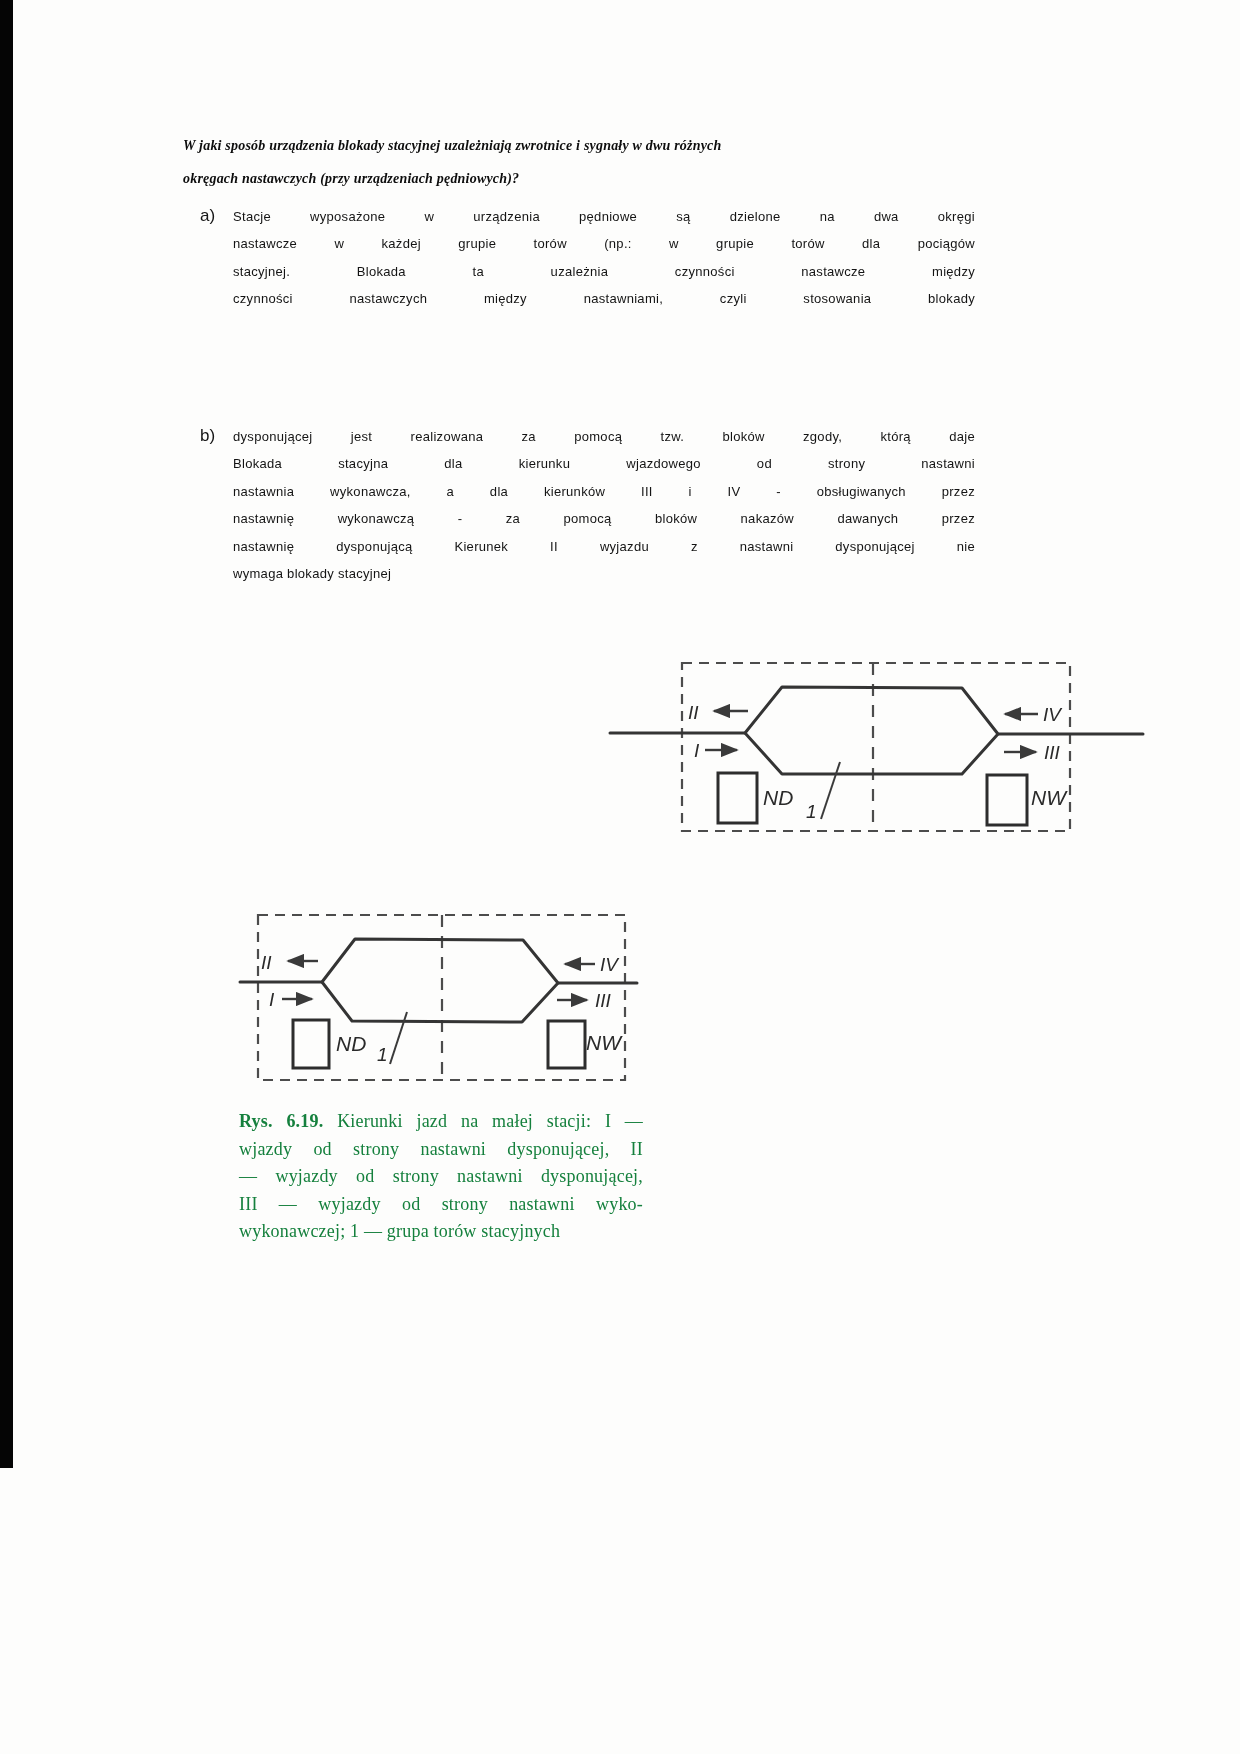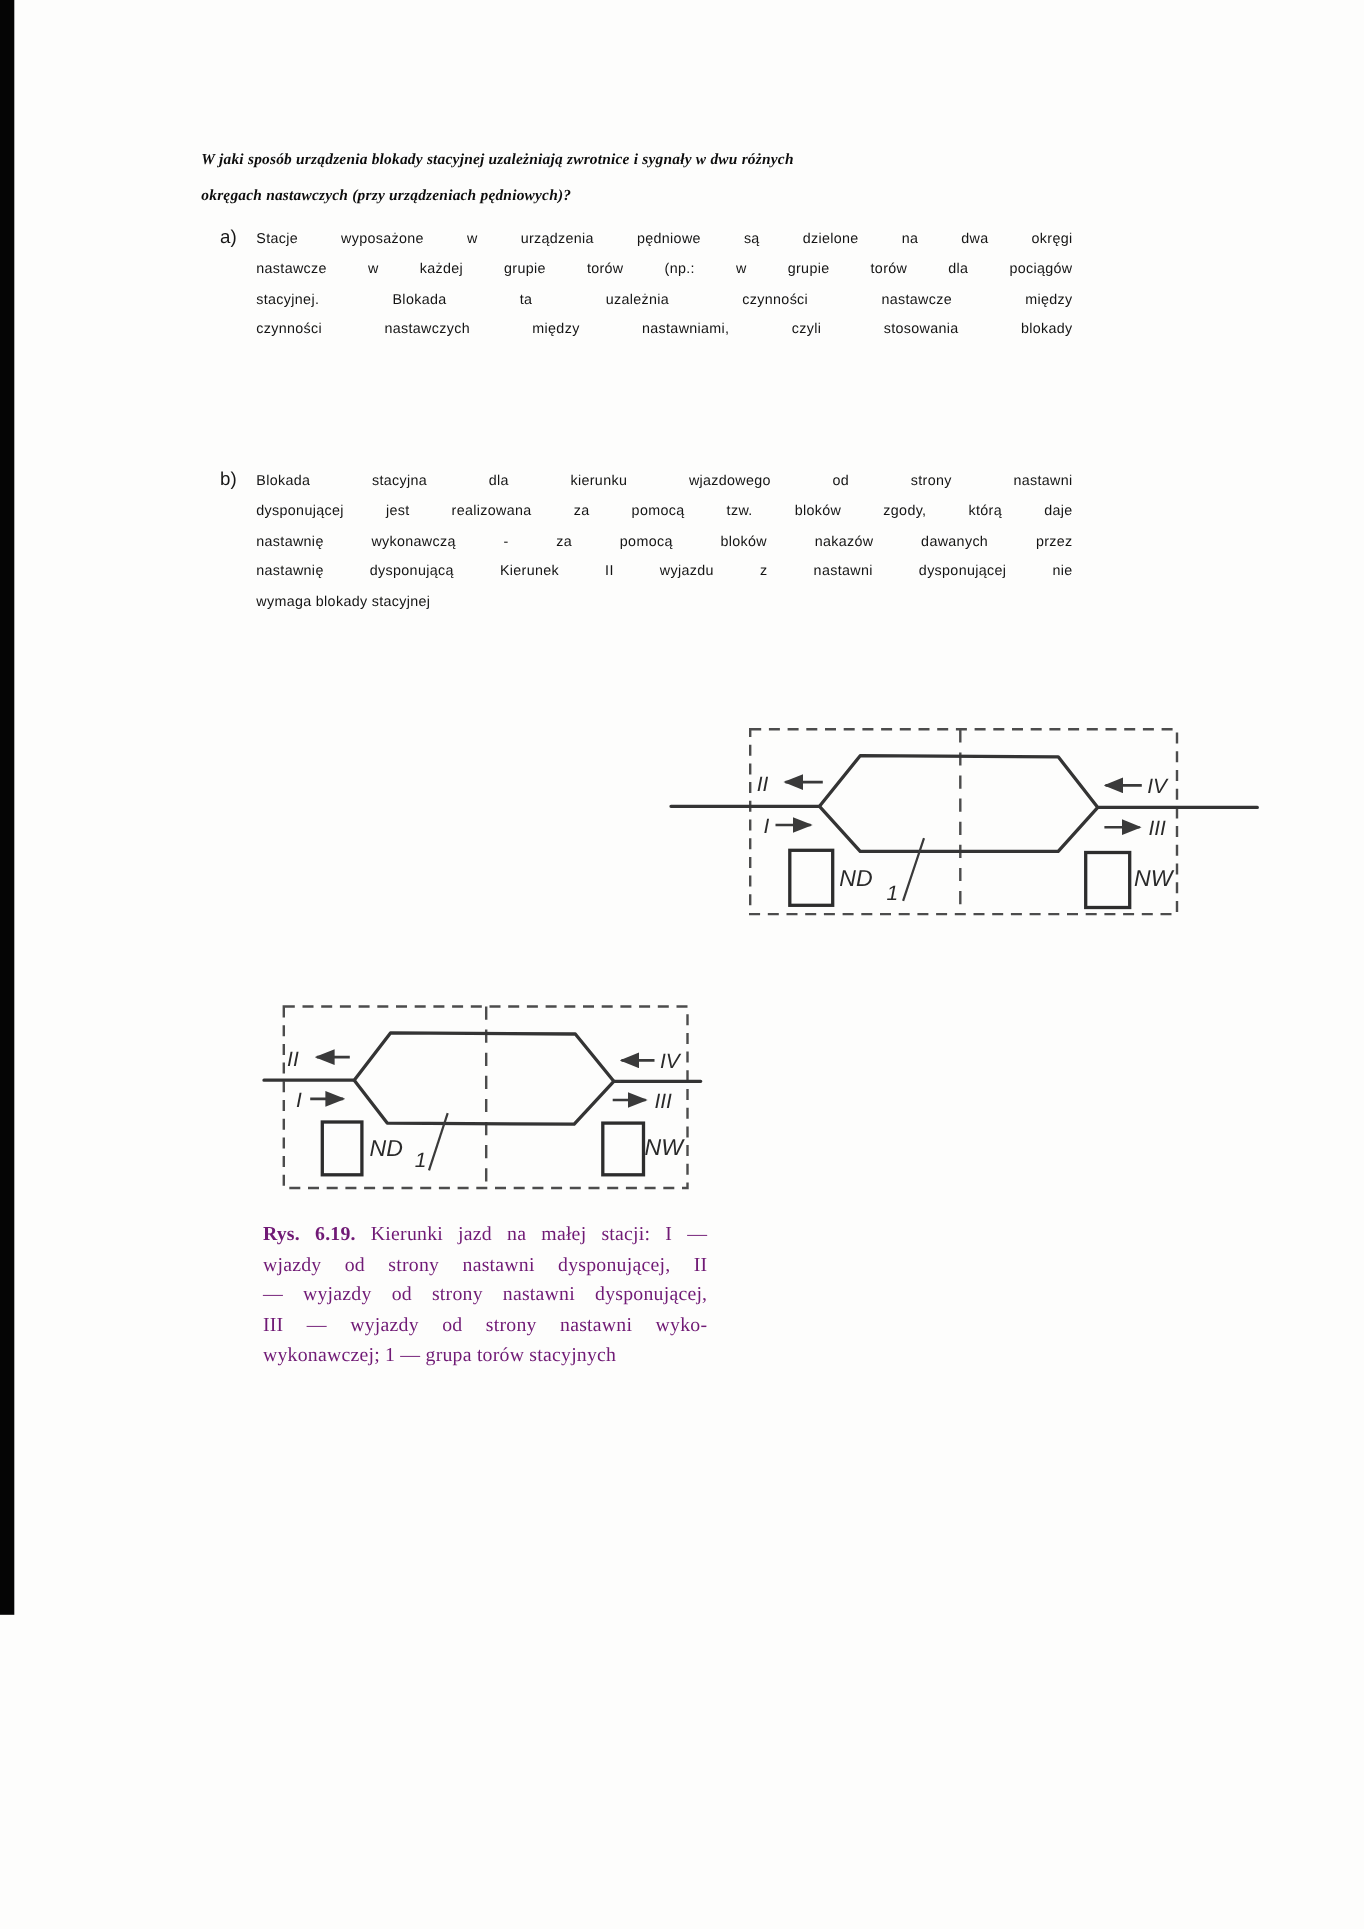--- a/index.html
+++ b/index.html
@@ -32,21 +32,21 @@
   .item-body{margin-left:33px;width:742px;}
   .just-line{
     font-size:13px;line-height:27.4px;
     text-align:justify;text-align-last:justify;
     color:#141414;letter-spacing:0.3px;
   }
   .just-line.last{text-align-last:left;}
   .caption{
     position:absolute;left:239px;top:1108px;width:404px;
     font-family:"Liberation Serif",serif;
-    font-size:18px;line-height:27.5px;color:#701a75;
+    font-size:18px;line-height:27.5px;color:#15803d;
   }
   .cap-line{
     text-align:justify;text-align-last:justify;
     letter-spacing:0.2px;
   }
   .cap-line.last{text-align-last:left;}
   .cap-bold{font-weight:bold;}
   .diagram-svg{position:absolute;}
   .track{stroke:#343434;stroke-width:3;fill:none;stroke-linejoin:round;stroke-linecap:round;}
   .dash-box{stroke:#4c4c4c;stroke-width:2.2;fill:none;stroke-dasharray:10 7;}
@@ -78,22 +78,23 @@
         <div class="just-line">Stacje wyposażone w urządzenia pędniowe są dzielone na dwa okręgi</div>
         <div class="just-line">nastawcze w każdej grupie torów (np.: w grupie torów dla pociągów</div>
         <div class="just-line">stacyjnej. Blokada ta uzależnia czynności nastawcze między</div>
         <div class="just-line">czynności nastawczych między nastawniami, czyli stosowania blokady</div>
       </div>
   </div>
 
   <div class="item item-b">
     <span class="item-label">b)</span>
     <div class="item-body">
+        <div class="just-line">dysponującej jest realizowana za pomocą tzw. bloków zgody, którą daje</div>
         <div class="just-line">Blokada stacyjna dla kierunku wjazdowego od strony nastawni</div>
-        <div class="just-line">dysponującej jest realizowana za pomocą tzw. bloków zgody, którą daje</div>
+        <div class="just-line">nastawnia wykonawcza, a dla kierunków III i IV - obsługiwanych przez</div>
         <div class="just-line">nastawnię wykonawczą - za pomocą bloków nakazów dawanych przez</div>
         <div class="just-line">nastawnię dysponującą Kierunek II wyjazdu z nastawni dysponującej nie</div>
         <div class="just-line last">wymaga blokady stacyjnej</div>
       </div>
   </div>
 
   <svg class="diagram-svg" style="left:595px;top:648px;" width="560" height="197" viewBox="595 648 560 197">
     <defs>
       <marker id="ah1" viewBox="0 0 10 8" refX="9" refY="4" markerWidth="7.5" markerHeight="6" orient="auto">
         <path d="M0,0 L10,4 L0,8 z" fill="#3a3a3a"></path>

